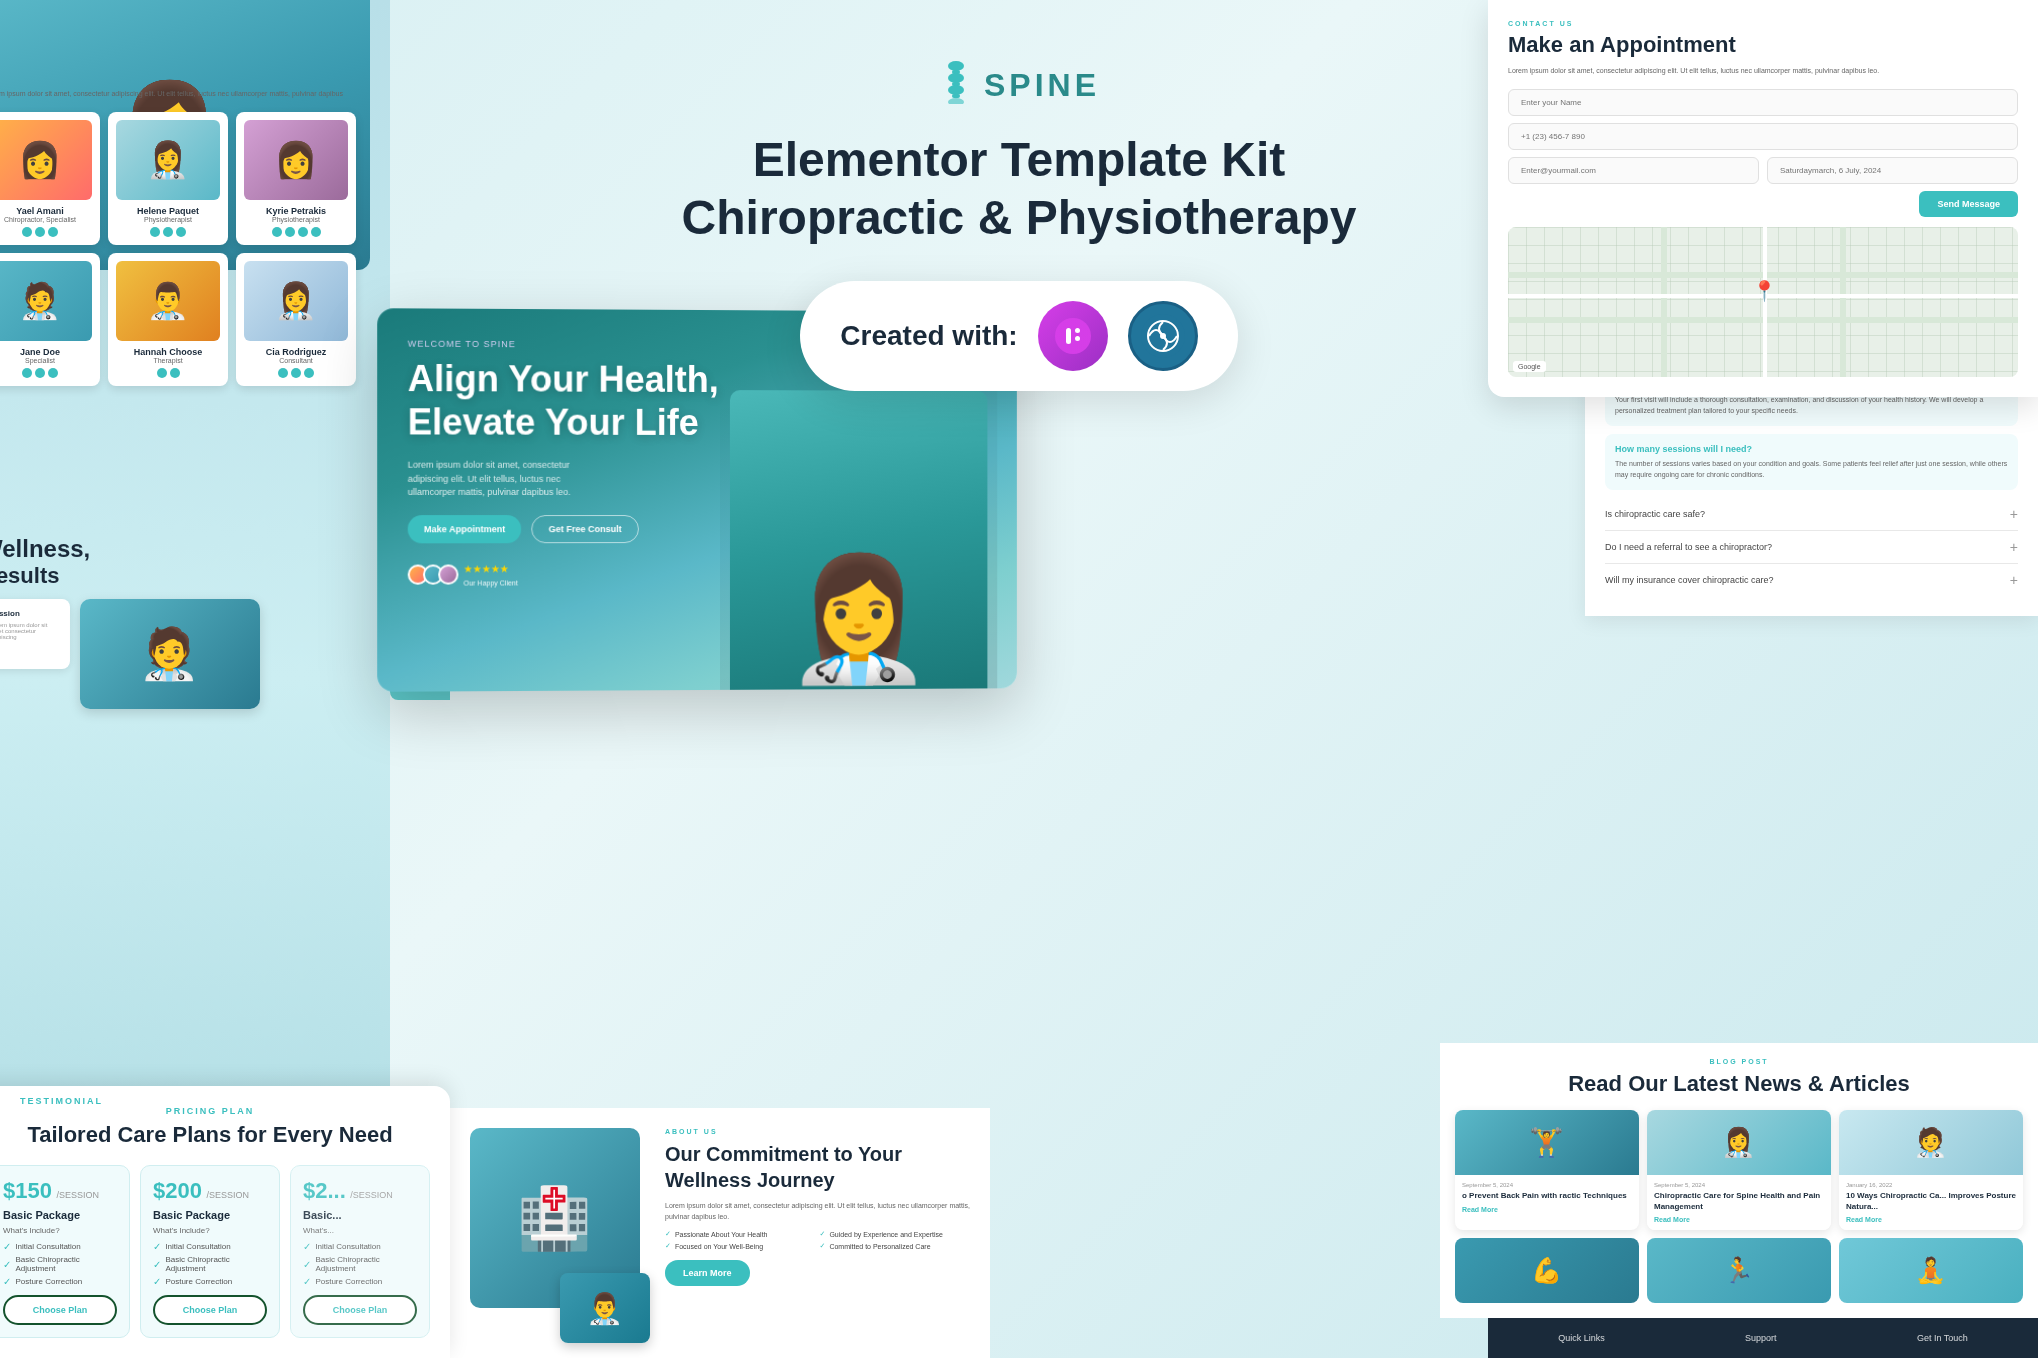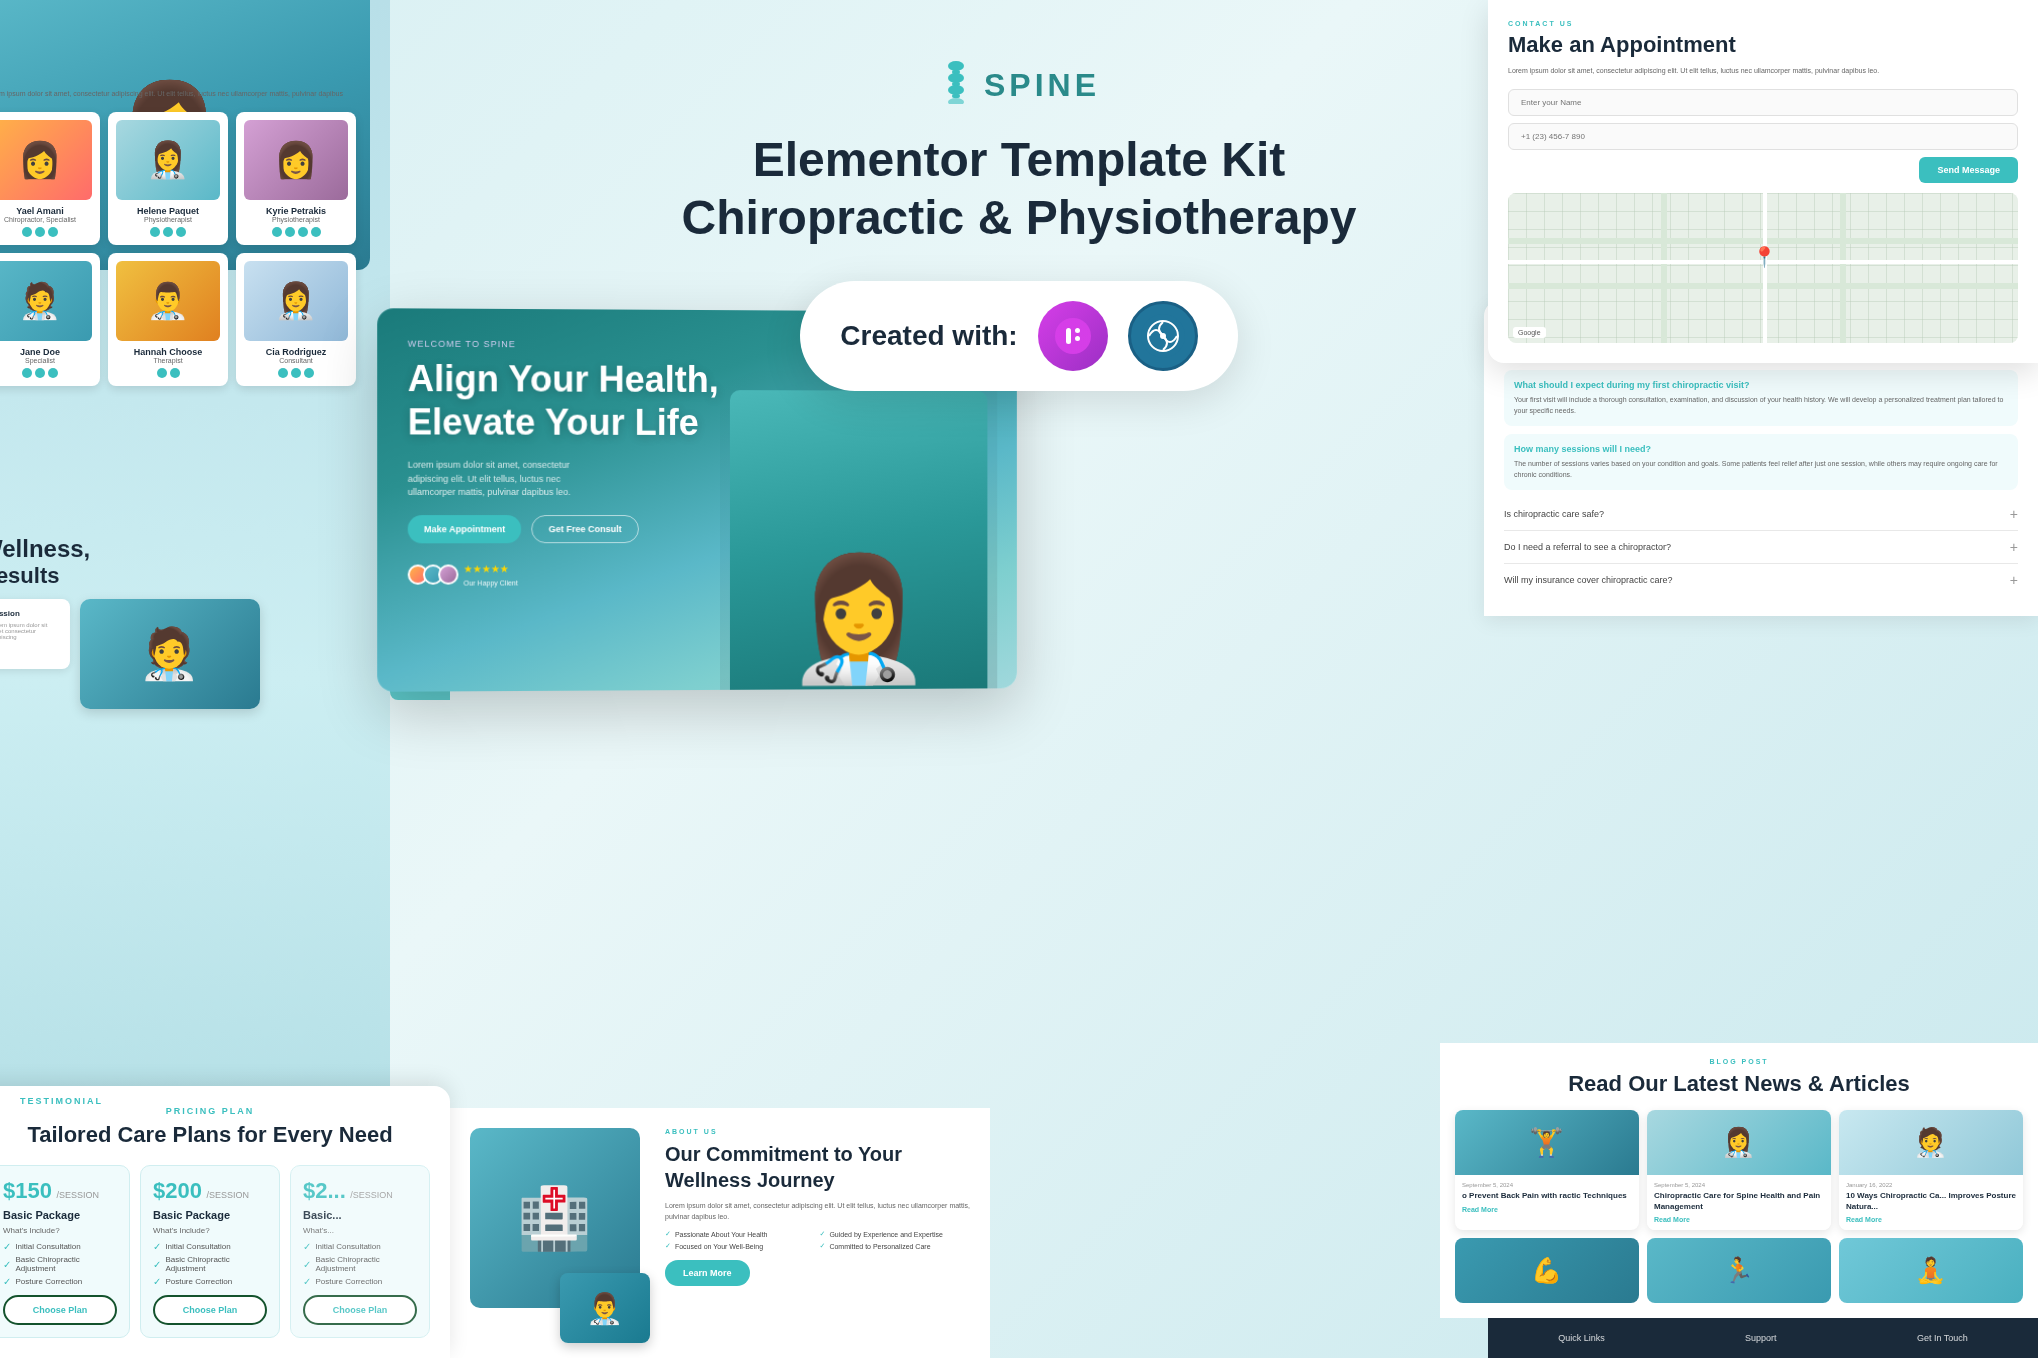--- a/index.html
+++ b/index.html
@@ -674,20 +674,24 @@
 </div>
 
 <div style="position:absolute;top:0;right:0;width:550px;background:white;border-radius:0 0 0 16px;padding:20px;box-shadow:0 10px 30px rgba(0,0,0,0.12);z-index:9;">
   <div style="font-size:7px;color:#3bbfbf;letter-spacing:2px;font-weight:700;margin-bottom:5px;">CONTACT US</div>
   <div style="font-size:22px;font-weight:800;color:#1a2a3a;margin-bottom:8px;">Make an Appointment</div>
   <div style="font-size:7px;color:#666;line-height:1.5;margin-bottom:12px;">Lorem ipsum dolor sit amet, consectetur adipiscing elit. Ut elit tellus, luctus nec ullamcorper mattis, pulvinar dapibus leo.</div>
 
   <div style="display:flex;flex-direction:column;gap:7px;">
     <input type="text" style="width: 100%; padding: 8px 12px; border: 1px solid rgb(224, 224, 224); border-radius: 6px; font-size: 8px; color: rgb(153, 153, 153); background: rgb(250, 250, 250);" placeholder="Enter your Name">
     <input type="text" style="width: 100%; padding: 8px 12px; border: 1px solid rgb(224, 224, 224); border-radius: 6px; font-size: 8px; color: rgb(153, 153, 153); background: rgb(250, 250, 250);" placeholder="+1 (23) 456-7 890">
+    <div style="display:flex;gap:8px;">
+      <input type="text" style="flex: 1 1 0%; padding: 8px 12px; border: 1px solid rgb(224, 224, 224); border-radius: 6px; font-size: 8px; color: rgb(153, 153, 153); background: rgb(250, 250, 250);" placeholder="Enter@yourmail.com">
+      <input type="text" style="flex: 1 1 0%; padding: 8px 12px; border: 1px solid rgb(224, 224, 224); border-radius: 6px; font-size: 8px; color: rgb(153, 153, 153); background: rgb(250, 250, 250);" placeholder="Saturdaymarch, 6 July, 2024">
+    </div>
     <div style="display:flex;justify-content:flex-end;">
       <button style="background:#3bbfbf;color:white;border:none;border-radius:6px;padding:8px 18px;font-size:9px;font-weight:700;cursor:pointer;">Send Message</button>
     </div>
   </div>
 
   <div style="height:150px;background:#e8f0e8;border-radius:8px;margin-top:10px;position:relative;overflow:hidden;">
     <div style="position:absolute;inset:0;background-image:linear-gradient(rgba(180,200,180,0.4) 1px,transparent 1px),linear-gradient(90deg,rgba(180,200,180,0.4) 1px,transparent 1px);background-size:18px 18px;"></div>
 
     <div style="position:absolute;background:#d8e8d8;height:6px;top:30%;left:0;right:0;"></div>
     <div style="position:absolute;background:#d8e8d8;height:6px;top:60%;left:0;right:0;"></div>
@@ -696,21 +700,21 @@
 
     <div style="position:absolute;background:white;height:4px;top:45%;left:0;right:0;"></div>
     <div style="position:absolute;background:white;width:4px;left:50%;top:0;bottom:0;"></div>
 
     <div style="position:absolute;top:35%;left:48%;font-size:20px;">📍</div>
 
     <div style="position:absolute;bottom:5px;left:5px;background:white;border-radius:3px;padding:2px 5px;font-size:7px;color:#555;">Google</div>
   </div>
 </div>
 
-<div style="position:absolute;top:300px;right:0;width:554px;background:white;border-radius:16px 0 0 0;padding:20px;box-shadow:0 5px 20px rgba(0,0,0,0.08);z-index:8;">
+<div style="position:absolute;top:300px;right:0;width:453px;background:white;border-radius:16px 0 0 0;padding:20px;box-shadow:0 5px 20px rgba(0,0,0,0.08);z-index:8;">
   <div style="font-size:7px;color:#3bbfbf;letter-spacing:2px;font-weight:700;margin-bottom:5px;text-align:center;">FREQUENTLY ASK SOLUTION</div>
   <div style="font-size:20px;font-weight:800;color:#1a2a3a;margin-bottom:15px;text-align:center;">Frequently Ask Question</div>
 
   <div style="background:#f0fbfc;border-radius:8px;padding:10px;margin-bottom:8px;">
     <div style="font-size:9px;font-weight:700;color:#3bbfbf;margin-bottom:5px;">What should I expect during my first chiropractic visit?</div>
     <div style="font-size:7px;color:#666;line-height:1.5;">Your first visit will include a thorough consultation, examination, and discussion of your health history. We will develop a personalized treatment plan tailored to your specific needs.</div>
   </div>
 
   <div style="background:#f0fbfc;border-radius:8px;padding:10px;margin-bottom:8px;">
     <div style="font-size:9px;font-weight:700;color:#3bbfbf;margin-bottom:5px;">How many sessions will I need?</div>

